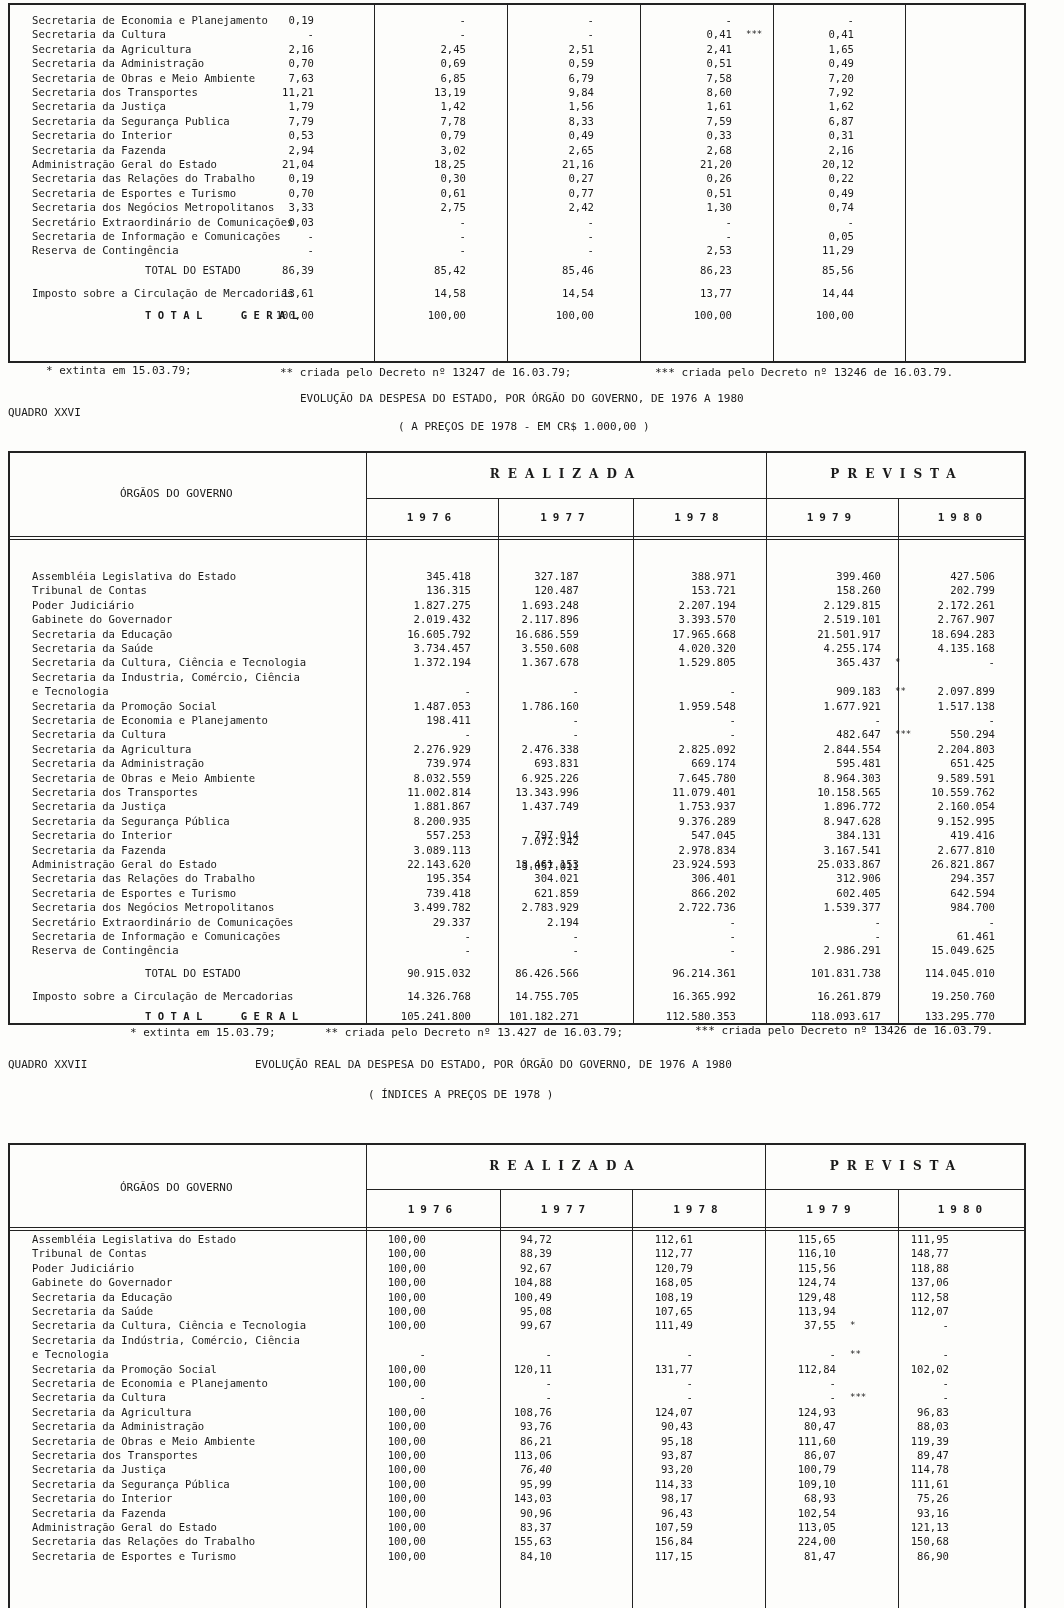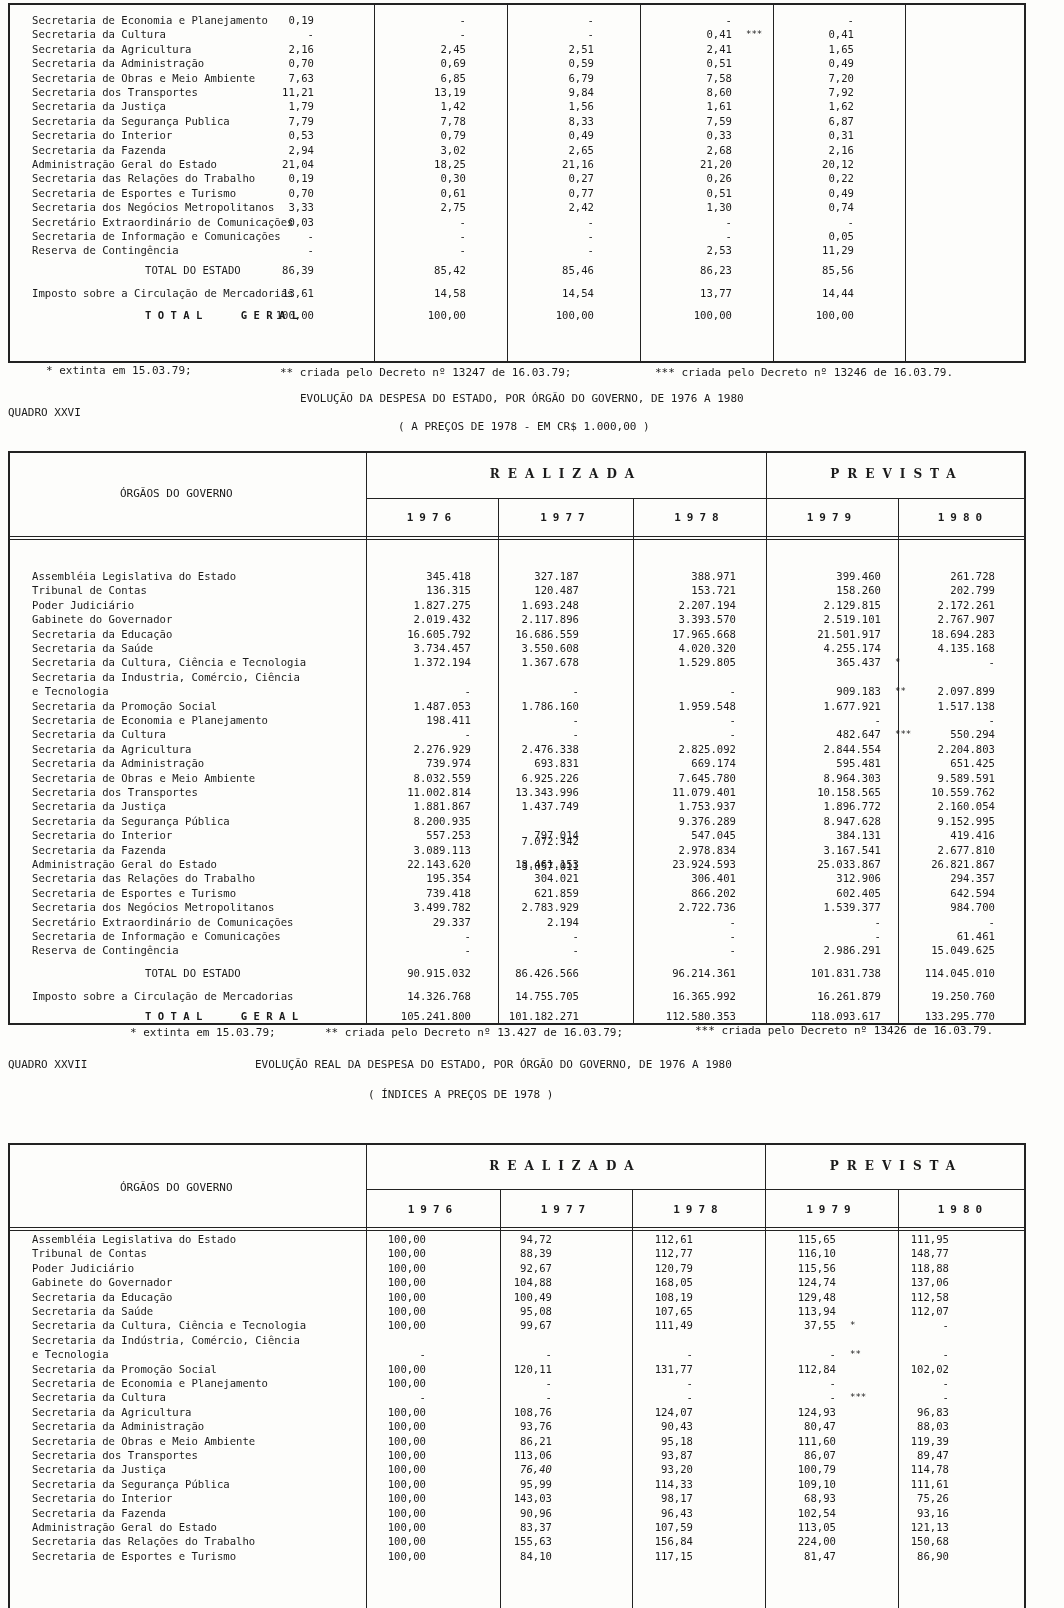--- a/index.html
+++ b/index.html
@@ -216,21 +216,21 @@
   <div class="hdr yr" style="left:623px;width:133px;top:58px;">1978</div>
   <div class="hdr yr" style="left:756px;width:132px;top:58px;">1979</div>
   <div class="hdr yr" style="left:888px;width:130px;top:58px;">1980</div>
   <div id="q26-rows">
       <div class="row" style="top: 116px;">
         <span class="lbl">Assembléia Legislativa do Estado</span>
         <span class="v" style="right: 553px; top: 0px;">345.418</span>
         <span class="v" style="right: 445px; top: 0px;">327.187</span>
         <span class="v" style="right: 288px; top: 0px;">388.971</span>
         <span class="v" style="right: 143px; top: 0px;">399.460</span>
-        <span class="v" style="right: 29px; top: 0px;">261.728</span>
+        <span class="v" style="right: 29px; top: 0px;">427.506</span>
       </div>
       <div class="row" style="top: 130.4px;">
         <span class="lbl">Tribunal de Contas</span>
         <span class="v" style="right: 553px; top: 0px;">136.315</span>
         <span class="v" style="right: 445px; top: 0px;">120.487</span>
         <span class="v" style="right: 288px; top: 0px;">153.721</span>
         <span class="v" style="right: 143px; top: 0px;">158.260</span>
         <span class="v" style="right: 29px; top: 0px;">202.799</span>
       </div>
       <div class="row" style="top: 144.8px;">

